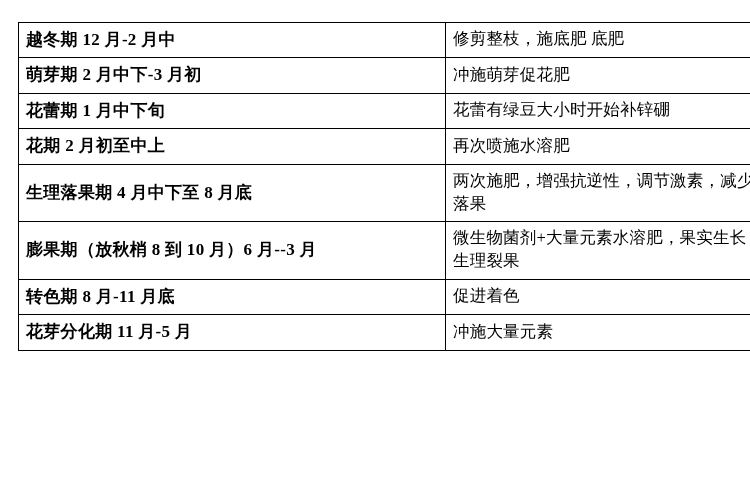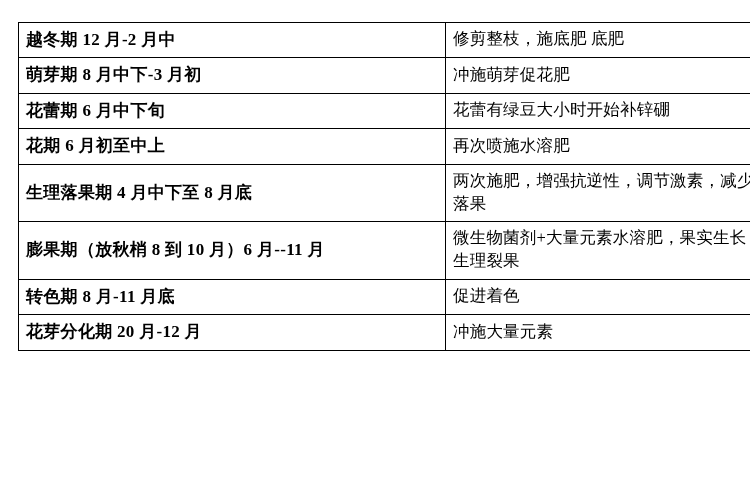--- a/index.html
+++ b/index.html
@@ -61,43 +61,43 @@
 
 <div class="page">
   <div class="table-wrap">
     <table class="schedule">
       <tbody>
         <tr>
           <td class="col-stage">越冬期 12 月-2 月中</td>
           <td class="col-action">修剪整枝，施底肥  底肥</td>
         </tr>
         <tr>
-          <td class="col-stage">萌芽期 8 月中下-3 月初</td>
+          <td class="col-stage">萌芽期 2 月中下-3 月初</td>
           <td class="col-action">冲施萌芽促花肥</td>
         </tr>
         <tr>
-          <td class="col-stage">花蕾期 6 月中下旬</td>
+          <td class="col-stage">花蕾期 1 月中下旬</td>
           <td class="col-action">花蕾有绿豆大小时开始补锌硼</td>
         </tr>
         <tr>
-          <td class="col-stage">花期 6 月初至中上</td>
+          <td class="col-stage">花期 2 月初至中上</td>
           <td class="col-action">再次喷施水溶肥</td>
         </tr>
         <tr>
           <td class="col-stage">生理落果期 4 月中下至 8 月底</td>
           <td class="col-action two-line">两次施肥，增强抗逆性，调节激素，减少生理落果</td>
         </tr>
         <tr>
-          <td class="col-stage two-line">膨果期（放秋梢 8 到 10 月）6 月--11 月</td>
+          <td class="col-stage two-line">膨果期（放秋梢 8 到 10 月）6 月--3 月</td>
           <td class="col-action two-line">微生物菌剂+大量元素水溶肥，果实生长，预防生理裂果</td>
         </tr>
         <tr>
           <td class="col-stage">转色期 8 月-11 月底</td>
           <td class="col-action">促进着色</td>
         </tr>
         <tr>
-          <td class="col-stage">花芽分化期 20 月-12 月</td>
+          <td class="col-stage">花芽分化期 11 月-5 月</td>
           <td class="col-action">冲施大量元素</td>
         </tr>
       </tbody>
     </table>
   </div>
 </div>
 
 </body></html>

